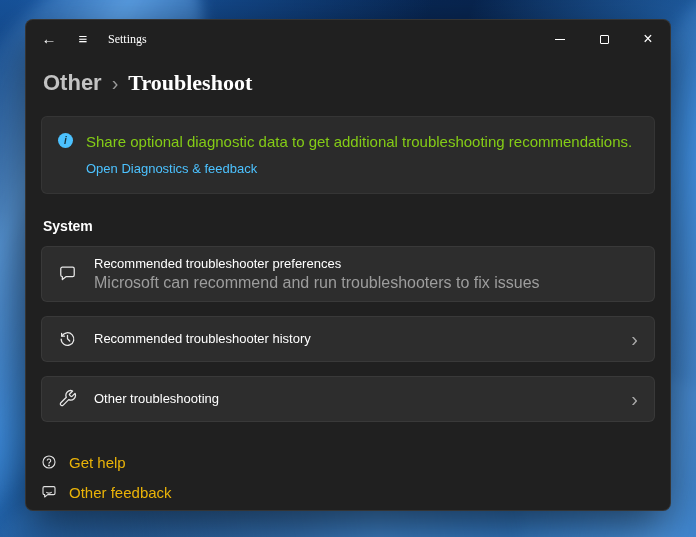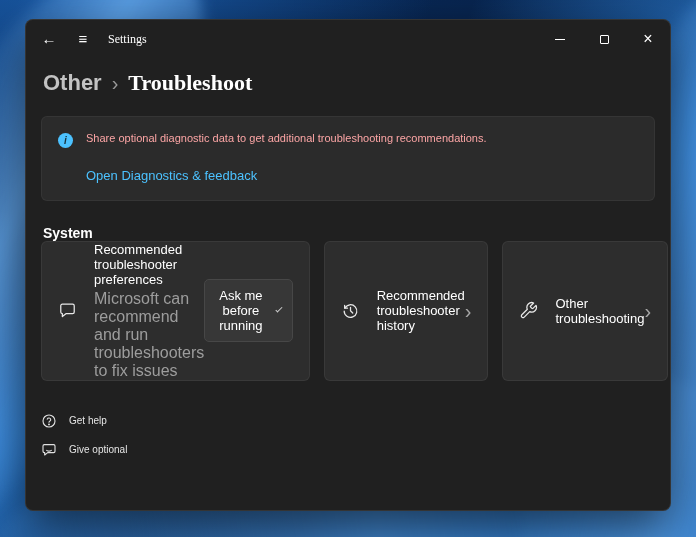--- a/index.html
+++ b/index.html
@@ -49,48 +49,48 @@
     align-items:center; gap:10px; }
   .crumb-parent { color:#c3c3c3; cursor:pointer; }
   .crumb-sep { color:#9a9a9a; font-size:20px; font-weight:400; }
   .crumb-current { color:#ffffff;font-family:Liberation Serif, serif; }
 
   .banner { margin-top:20px; background:#2b2b2b; border:1px solid rgba(255,255,255,.05);
     border-radius:6px; padding:14px 16px 16px 16px; display:flex; gap:13px; }
   .info-icon { flex:0 0 auto; width:15px; height:15px; margin-top:2px; border-radius:50%;
     background:#4cc2ff; color:#17313d; font-size:10px; font-weight:700; font-style:italic;
     text-align:center; line-height:15px; }
-  .banner-body p { font-size:11px; color:#fca5a5; line-height:1.45; }
-  .banner-link { display:inline-block; margin-top:21px; color:#4cc2ff; font-size:13px;
+  .banner-body p { font-size:15px; color:#84cc16; line-height:1.45; }
+  .banner-link { display:inline-block; margin-top:8px; color:#4cc2ff; font-size:13px;
     text-decoration:none; cursor:pointer; }
 
   .section-header { margin:24px 0 0 2px; font-size:14px; font-weight:700; color:#fff; }
 
-  .cards { display:flex; flex-direction:row; gap:14px; }
+  .cards { margin-top:12px; display:flex; flex-direction:column; gap:14px; }
   .card { background:#2d2d2d; border:1px solid rgba(255,255,255,.06); border-radius:6px;
     display:flex; align-items:center; padding:0 16px; }
   .card.tall { min-height:56px; }
   .card.short { min-height:46px; cursor:pointer;align-items:center; }
   .row-icon { flex:0 0 auto; width:19px; height:19px; color:#e8e8e8; margin-right:17px;
     display:flex; align-items:center; justify-content:center; }
   .row-icon svg { width:19px; height:19px; }
   .row-title { font-size:13px; color:#ffffff; }
   .row-sub { font-size:16px; color:#9d9d9d; margin-top:3px; }
   .dropdown { margin-left:auto; display:flex; align-items:center; gap:12px;
     background:#373737; border:1px solid #474747; border-radius:5px; padding:8px 12px;
     color:#fff; font-size:13px; cursor:pointer; font-family:inherit; }
   .chev-down { display:inline-block; width:7px; height:7px; border-right:1.4px solid #cfcfcf;
     border-bottom:1.4px solid #cfcfcf; transform:rotate(45deg) translateY(-2px); }
   .row-chevron { margin-left:auto; color:#a8a8a8; font-size:20px; line-height:1; }
 
   .footer { margin-top:32px; display:flex; flex-direction:column; gap:13px; }
   .footer-link { display:flex; align-items:center; gap:12px; cursor:pointer; width:max-content; }
   .footer-icon { width:16px; height:16px; color:#e0e0e0; display:flex; }
   .footer-icon svg { width:16px; height:16px; }
-  .footer-label { color:#e5e5e5; font-size:10px; }
+  .footer-label { color:#eab308; font-size:15px; }
 </style>
 </head>
 <body>
 
 <div class="desktop">
   <div class="streak s1"></div>
   <div class="streak s2"></div>
   <div class="streak s3"></div>
 
   <div class="window">
@@ -141,24 +141,20 @@
         <div class="card tall">
           <span class="row-icon">
             <svg viewBox="0 0 24 24" fill="none" stroke="currentColor" stroke-width="1.6" stroke-linejoin="round" stroke-linecap="round">
               <path d="M5.5 4h13a2 2 0 0 1 2 2v8a2 2 0 0 1-2 2H10l-4.5 3.6V16h-.2a2 2 0 0 1-1.8-2V6a2 2 0 0 1 2-2z"></path>
             </svg>
           </span>
           <div class="row-text">
             <div class="row-title">Recommended troubleshooter preferences</div>
             <div class="row-sub">Microsoft can recommend and run troubleshooters to fix issues</div>
           </div>
-          <button class="dropdown">
-            <span>Ask me before running</span>
-            <span class="chev-down"></span>
-          </button>
         </div>
 
         <div class="card short">
           <span class="row-icon">
             <svg viewBox="0 0 24 24" fill="none" stroke="currentColor" stroke-width="1.6" stroke-linecap="round" stroke-linejoin="round">
               <path d="M12 8v4.3l2.8 2.8"></path>
               <path d="M4.6 5.4V9h3.6"></path>
               <path d="M4.9 9a8 8 0 1 1-.9 3.7"></path>
             </svg>
           </span>
@@ -189,19 +185,19 @@
           </span>
           <span class="footer-label">Get help</span>
         </div>
         <div class="footer-link">
           <span class="footer-icon">
             <svg viewBox="0 0 24 24" fill="none" stroke="currentColor" stroke-width="1.7" stroke-linecap="round" stroke-linejoin="round">
               <path d="M5 4h14a2 2 0 0 1 2 2v8a2 2 0 0 1-2 2h-9l-4.5 3.5V16H5a2 2 0 0 1-2-2V6a2 2 0 0 1 2-2z"></path>
               <path d="M8.5 12.5c2.2 1.6 4.8 1.6 7 0"></path>
             </svg>
           </span>
-          <span class="footer-label">Give optional</span>
+          <span class="footer-label">Other feedback</span>
         </div>
       </div>
 
     </div>
   </div>
 </div>
 
 </body></html>

